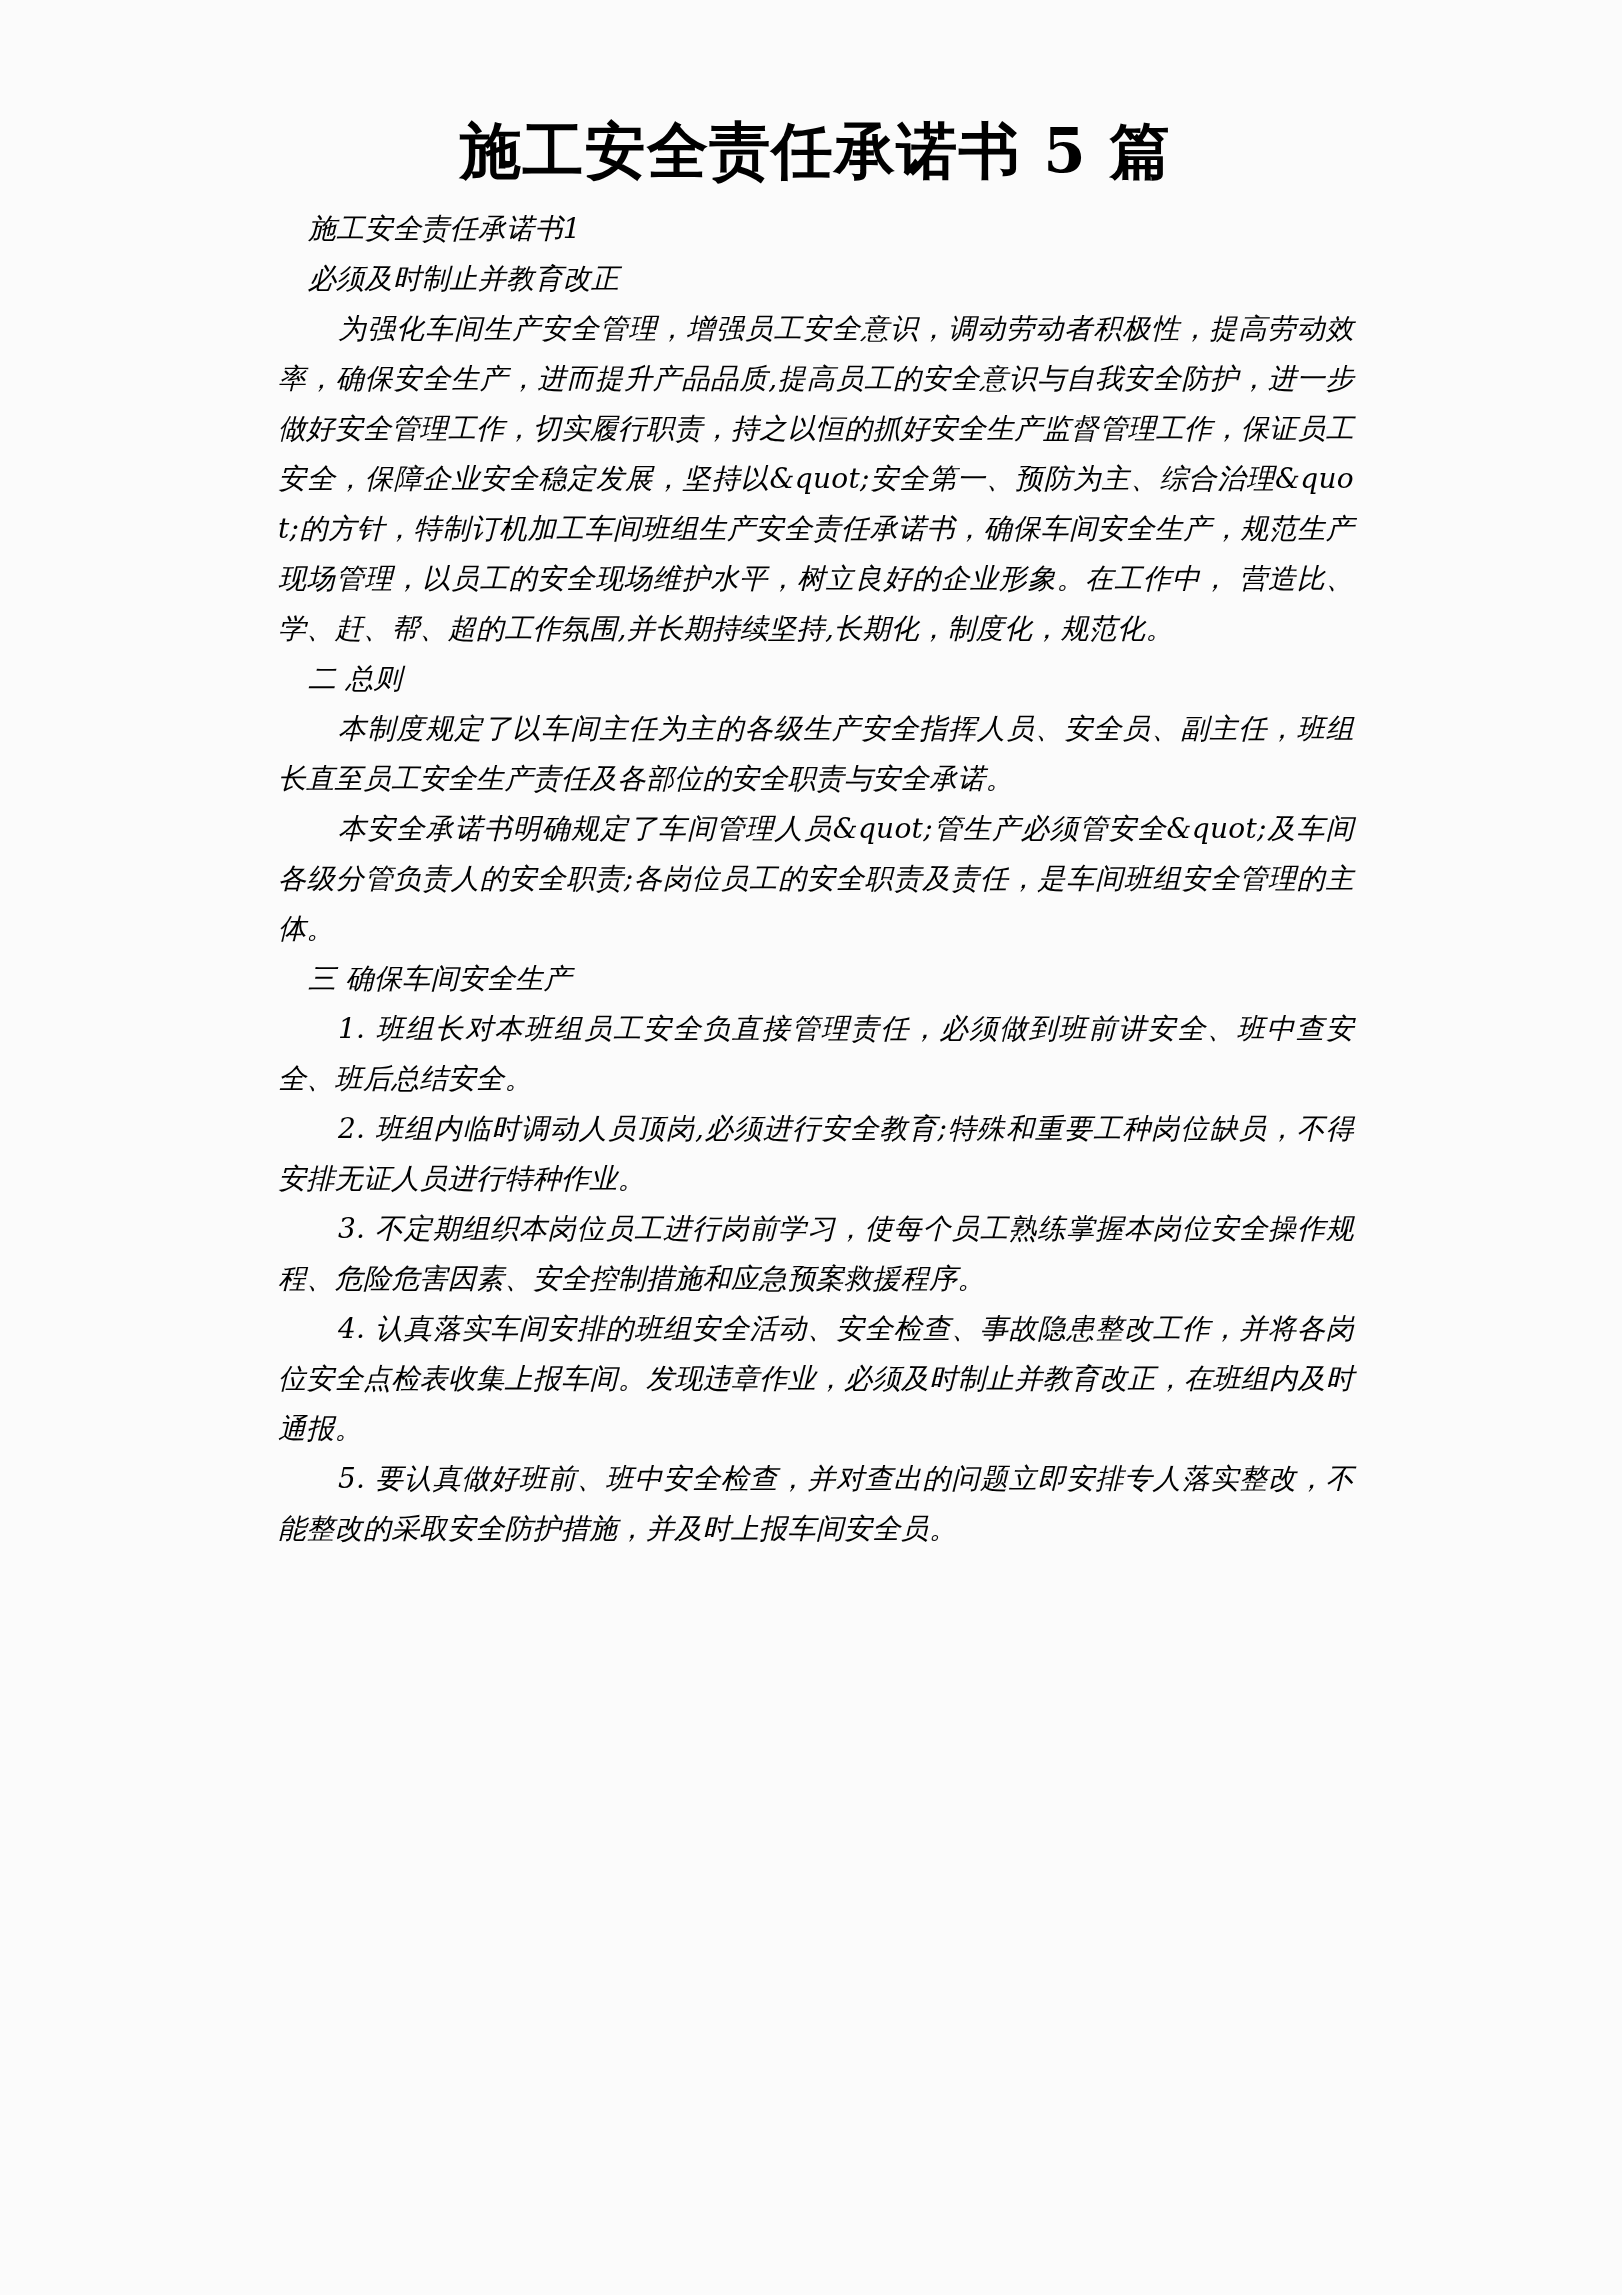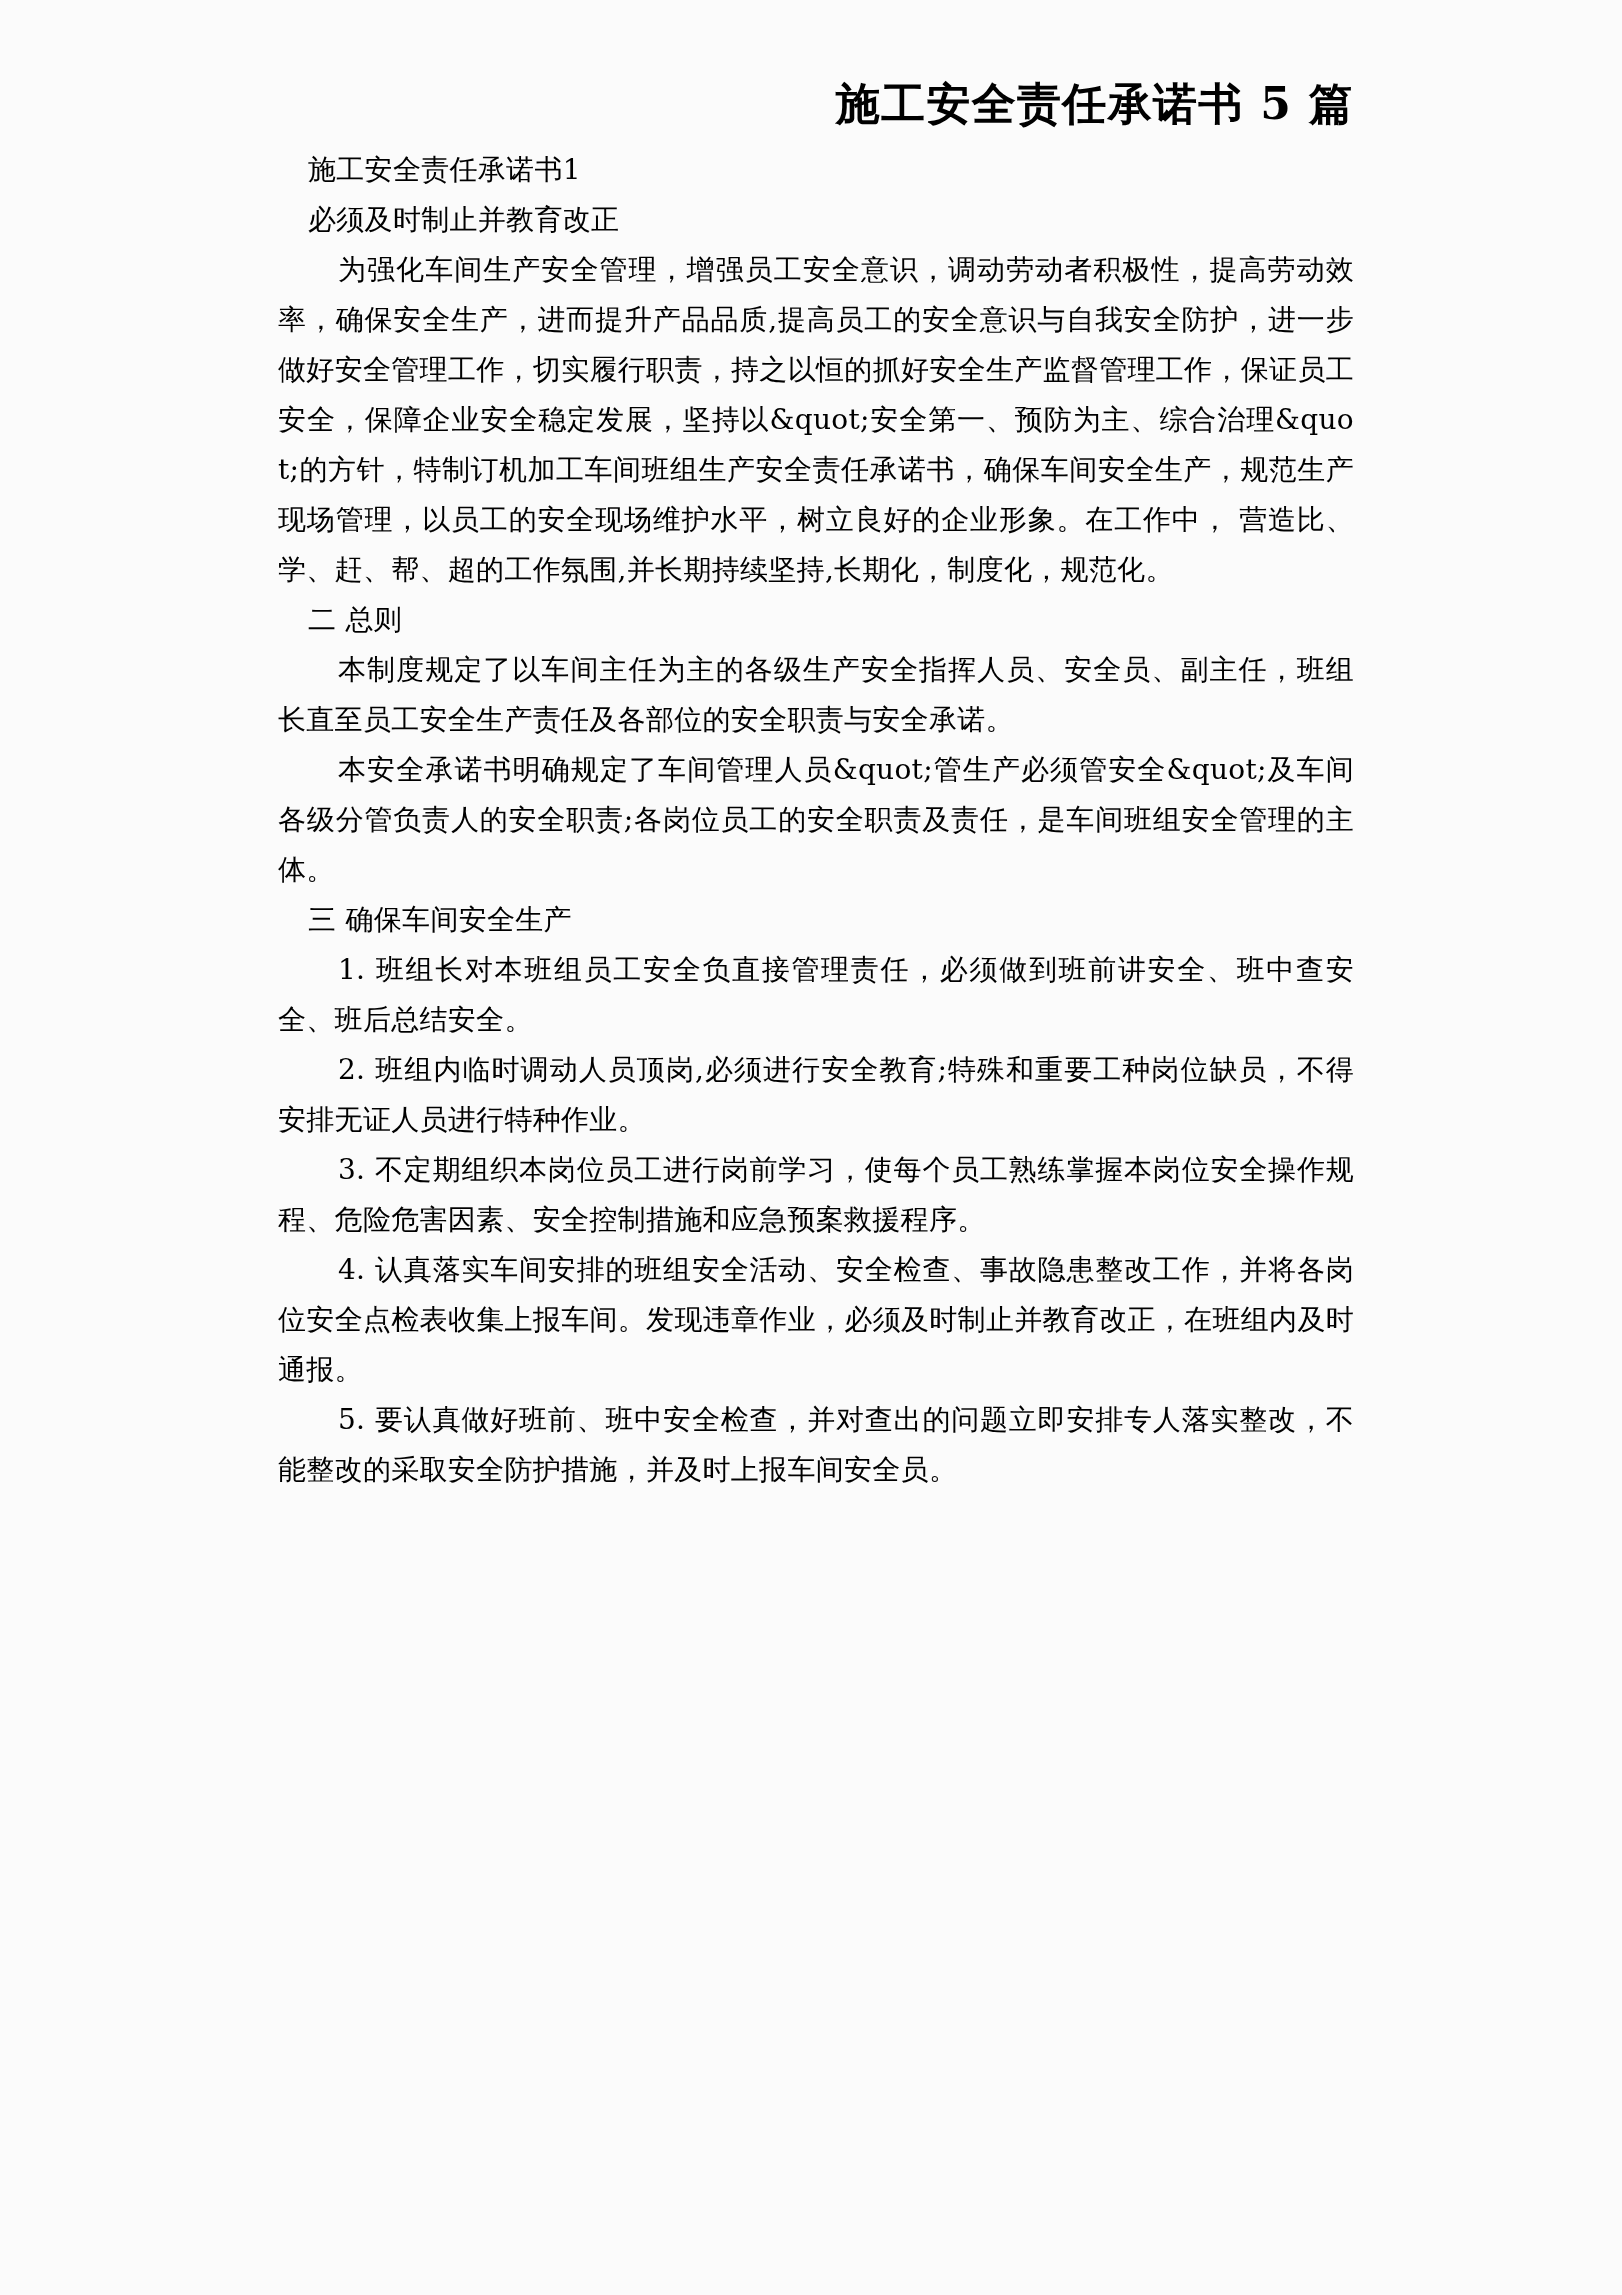--- a/index.html
+++ b/index.html
@@ -24,39 +24,40 @@
   .content {
     position: absolute;
     left: 278px;
     top: 0;
     width: 1076px;
   }
 
   .doc-title {
     font-family: "DejaVu Serif", "Liberation Serif", serif;
     font-weight: bold;
-    font-size: 44px;
+    font-size: 61px;
     line-height: 1.25;
-    text-align: right;
+    text-align: center;
     letter-spacing: 1.3px;
     margin: 0;
-    padding-top: 76px;
+    padding-top: 113px;
     padding-bottom: 0;
     white-space: pre;
   }
 
   .line {
     font-size: 28px;
     line-height: 50px;
     margin: 0;
     text-align: justify;
     text-justify: inter-character;
     text-align-last: left;
     word-break: break-all;
     letter-spacing: 0.3px;
+    font-style: italic;
   }
 
   
   .indent1 {
     text-indent: 30px;
   }
 
   
   .indent2 {
     text-indent: 60px;

